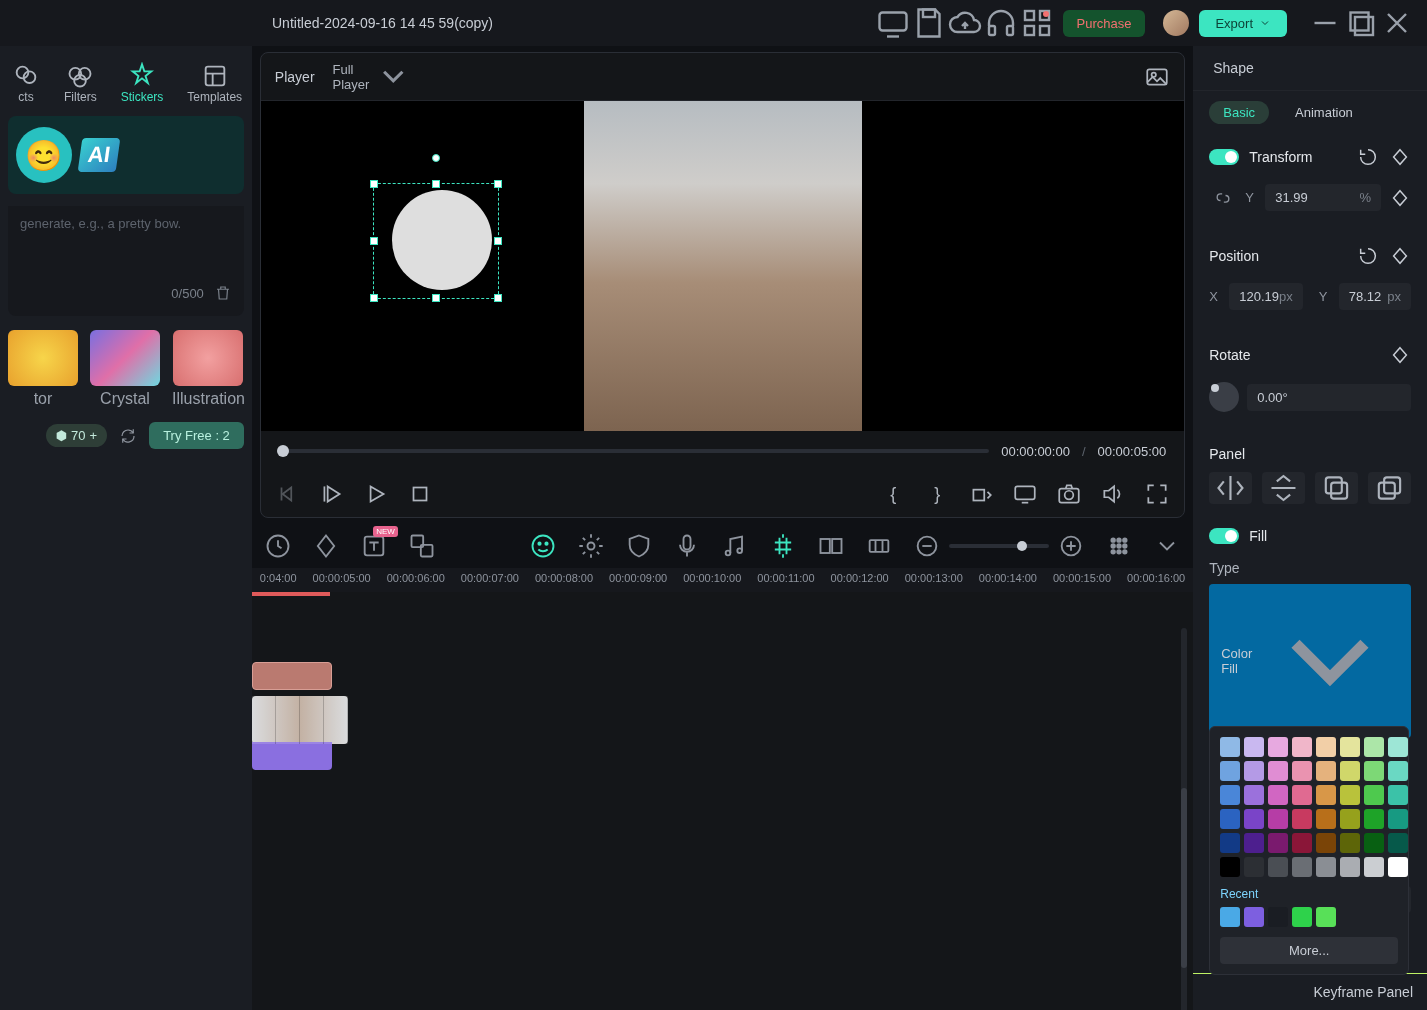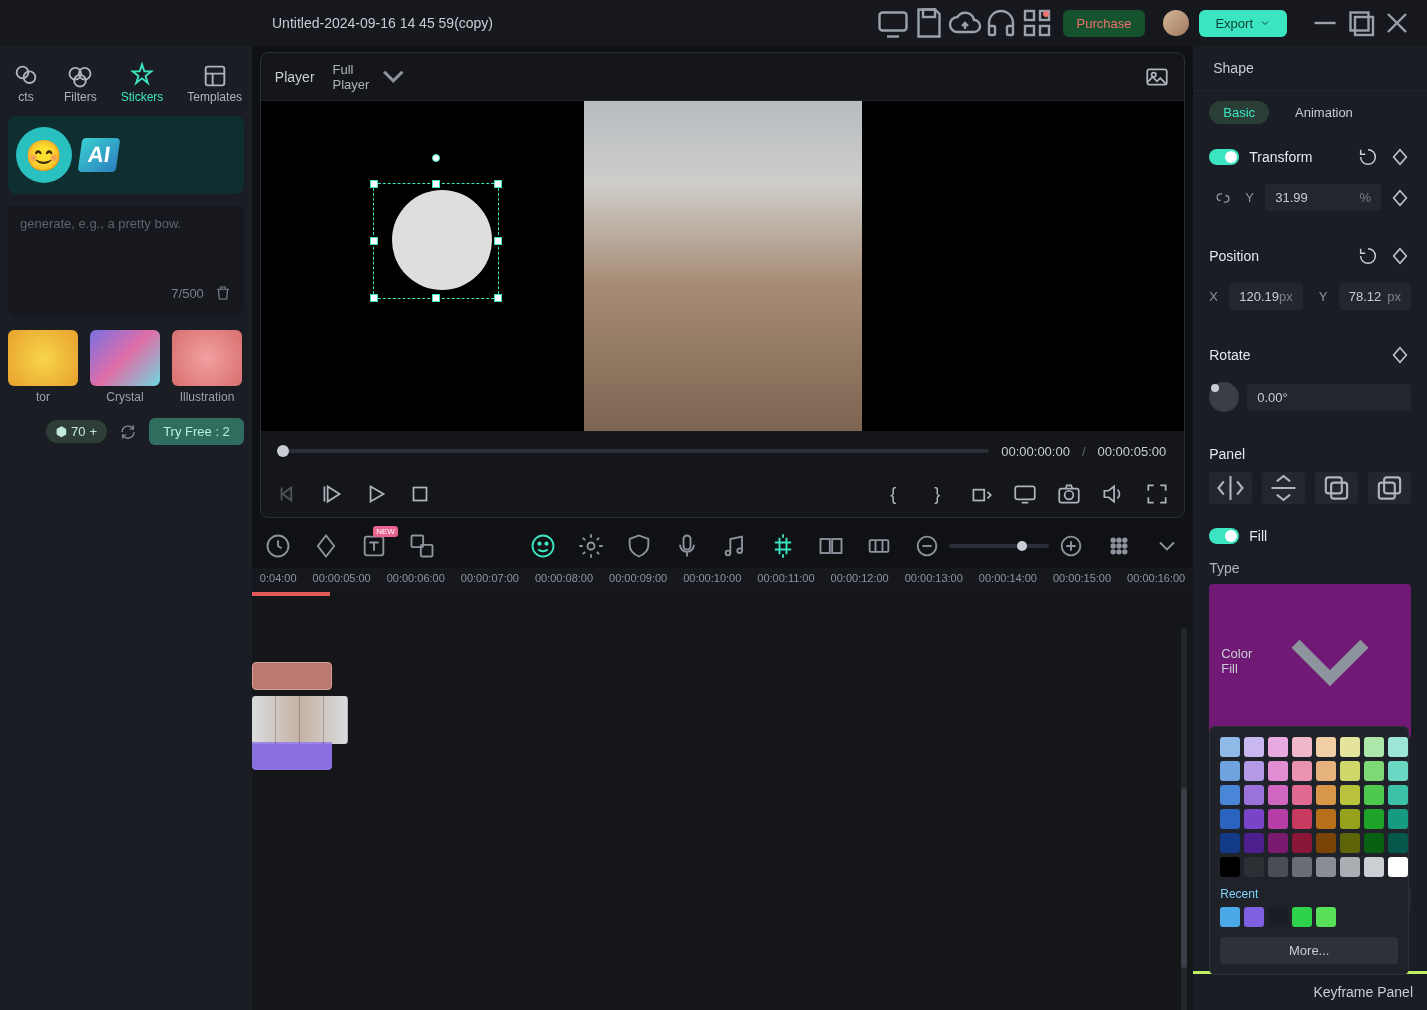--- a/index.html
+++ b/index.html
@@ -19,21 +19,21 @@
 .lt.active { color:#3ce5c1; }
 .lt-icon { width:28px; height:28px; }
 .gen-header { background:#202329; border-radius:8px 8px 0 0; padding:10px 12px; color:#c8cdd5; font-size:14px; }
 .gen-body { background:#16181d; border-radius:0 0 8px 8px; padding:10px 12px 14px; }
 .gen-input { color:#5d636d; font-size:13px; min-height:60px; }
 .gen-foot { display:flex; align-items:center; justify-content:flex-end; gap:10px; margin-top:8px; color:#7a808a; }
 .gen-foot .trash { width:18px; height:18px; }
 .chips { display:flex; gap:12px; margin-top:14px; }
 .chip { display:flex; flex-direction:column; align-items:center; gap:4px; }
 .chip-img { width:70px; height:56px; background:#25282e; border-radius:6px; display:flex; align-items:center; justify-content:center; }
-.chip-label { font-size:12px; color:#9aa1ab; }
+.chip-label { font-size:16px; color:#9aa1ab; }
 .gen-actions { display:flex; align-items:center; justify-content:flex-end; gap:12px; margin-top:14px; }
 .credits { background:#2e3e37; color:#c3e9db; padding:4px 10px; border-radius:14px; display:flex; align-items:center; gap:4px; }
 .btn-try { background:#2f6d5e; color:#b8f0de; padding:6px 14px; border-radius:6px; }
 .mid-col { flex:1; display:flex; flex-direction:column; }
 .player-wrap { margin:6px 8px; border:1px solid #2a2e36; border-radius:8px; background:#141619; }
 .player-bar { height:48px; display:flex; align-items:center; padding:0 14px; gap:18px; border-bottom:1px solid #22252b; }
 .player-bar .pb-title { color:#c8cdd5; font-size:14px; }
 .pb-quality { color:#aeb4bd; display:flex; align-items:center; gap:6px; }
 .pb-spacer { flex:1; }
 .canvas { height:330px; background:#000; display:flex; align-items:center; justify-content:center; position:relative; }
@@ -81,35 +81,35 @@
 .sect-title { flex:1; color:#e5e8ec; font-size:14px; }
 .ric { width:22px; height:22px; }
 .fld { display:flex; align-items:center; gap:8px; margin-bottom:10px; }
 .fld-lab { width:12px; color:#8e949e; }
 .fld-in { flex:1; background:#23262c; border-radius:4px; padding:6px 10px; color:#c8cdd5; display:flex; justify-content:space-between; }
 .fld-unit { color:#7a808a; }
 .rot-circle { width:30px; height:30px; border-radius:50%; background:#3a3e46; position:relative; }
 .rot-circle::after { content:""; width:8px; height:8px; background:#c8cdd5; border-radius:50%; position:absolute; top:2px; left:2px; }
 .flip-btns { display:flex; gap:10px; }
 .fbtn { flex:1; height:32px; background:#23262c; border-radius:4px; display:flex; align-items:center; justify-content:center; }
-.sel-box2 { background:#701a75; border-radius:4px; padding:8px 12px; display:flex; justify-content:space-between; align-items:center; }
+.sel-box2 { background:#0369a1; border-radius:4px; padding:8px 12px; display:flex; justify-content:space-between; align-items:center; }
 .clr-btn { width:76px; height:26px; border:1px solid #3ce5c1; border-radius:4px; display:flex; align-items:center; padding:2px; gap:4px; }
 .clr-sw { flex:1; height:100%; background:#dedede; border-radius:2px; }
 .palette { position:absolute; left:16px; top:680px; width:200px; background:#1f2228; border:1px solid #2d3038; border-radius:6px; padding:10px; z-index:10; }
 .pal-grid { display:grid; grid-template-columns:repeat(8,1fr); gap:4px; margin-bottom:10px; }
 .pal-c { width:20px; height:20px; border-radius:3px; }
 .pal-lab { font-size:12px; color:#7dd3fc; margin-bottom:6px; }
 .pal-recent { display:flex; gap:4px; margin-bottom:10px; }
 .pal-more { background:#2e3138; text-align:center; padding:6px; border-radius:4px; color:#c8cdd5; }
 .blur-row { display:flex; align-items:center; gap:10px; }
 .blur-lab { color:#aeb4bd; font-size:13px; }
 .blur-track { flex:1; height:4px; background:#2a2e36; border-radius:2px; position:relative; }
 .blur-track.disabled { opacity:.5; }
 .blur-val { width:60px; background:#23262c; border-radius:4px; padding:6px 8px; display:flex; justify-content:space-between; }
-.kf-panel { position:absolute; bottom:0; right:0; padding:10px 14px; color:#c8cdd5; font-size:14px; background:#1a1d23; border-top:3px solid #bef264; width:100%; text-align:right; }
+.kf-panel { position:absolute; bottom:0; right:0; padding:10px 14px; color:#c8cdd5; font-size:14px; background:#1a1d23; border-top:1px solid #bef264; width:100%; text-align:right; }
 .kf-row { display:flex; align-items:center; gap:12px; justify-content:flex-start; padding:10px 16px; }
 svg { width:100%; height:100%; }
 .lt-icon svg, .tb-icon svg, .ric svg, .ci svg, .tbi svg { stroke:currentColor; fill:none; stroke-width:1.6; }
 .ai-banner { height:78px; border-radius:8px; background:#0f2e2f; display:flex; align-items:center; padding:8px; gap:8px; margin-bottom:12px; overflow:hidden; }
 .ai-emoji { width:56px; height:56px; border-radius:50%; background:#28c1c0; display:flex; align-items:center; justify-content:center; font-size:30px; }
 .ai-text { background:linear-gradient(135deg,#39d0d0,#2d7fbf); color:#fff; font-weight:700; padding:4px 8px; border-radius:4px; transform:skewX(-8deg); font-size:22px; }
 </style>
 </head>
 <body>
 
@@ -210,21 +210,21 @@
         </div>
     </div>
     <div class="ai-banner">
       <div class="ai-emoji">😊</div>
       <div class="ai-text">AI</div>
     </div>
     <div>
       <div class="gen-body">
         <div class="gen-input">generate, e.g., a pretty bow.</div>
         <div class="gen-foot">
-          <span>7/500</span>
+          <span>0/500</span>
           <span class="trash"><svg viewBox="0 0 24 24" style="stroke:#7a808a;fill:none;stroke-width:1.6">
                 <path d="M4 7h16M9 7V4h6v3M6 7l1 13h10l1-13"></path>
               </svg></span>
         </div>
       </div>
       <div class="chips">
         <div class="chip">
             <div class="chip-img" style="background:radial-gradient(circle,#f7d54a,#e8a12d)"></div>
             <div class="chip-label">tor</div>
           </div>

